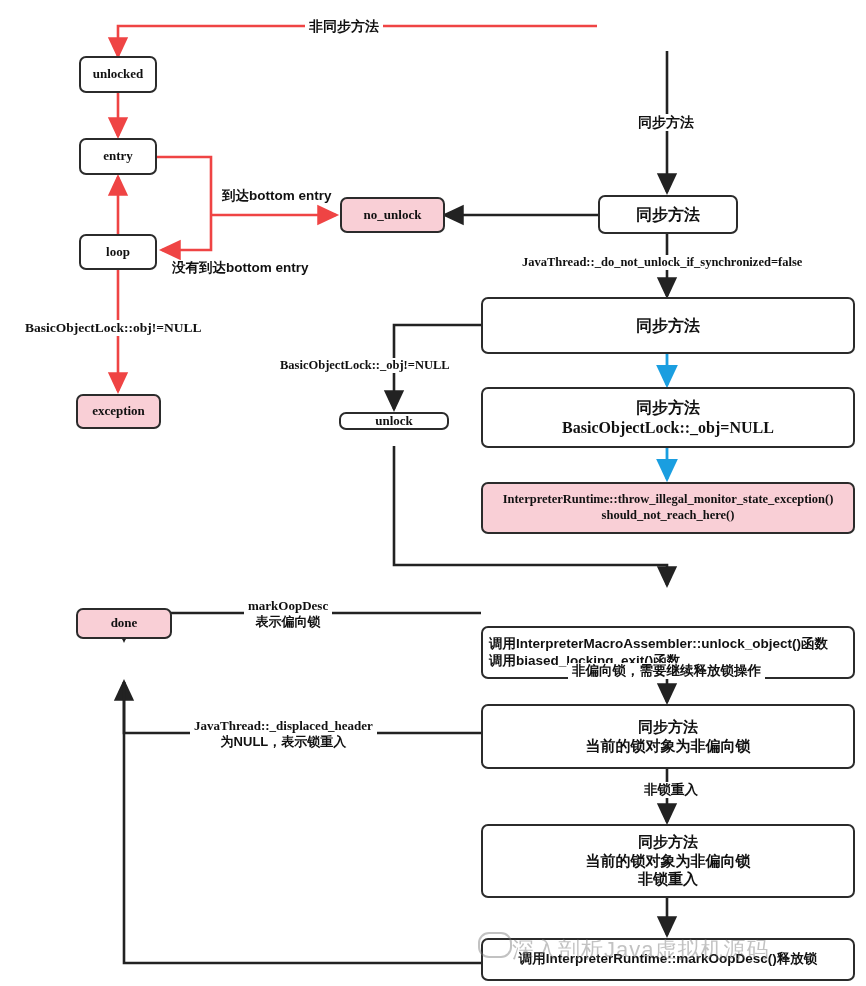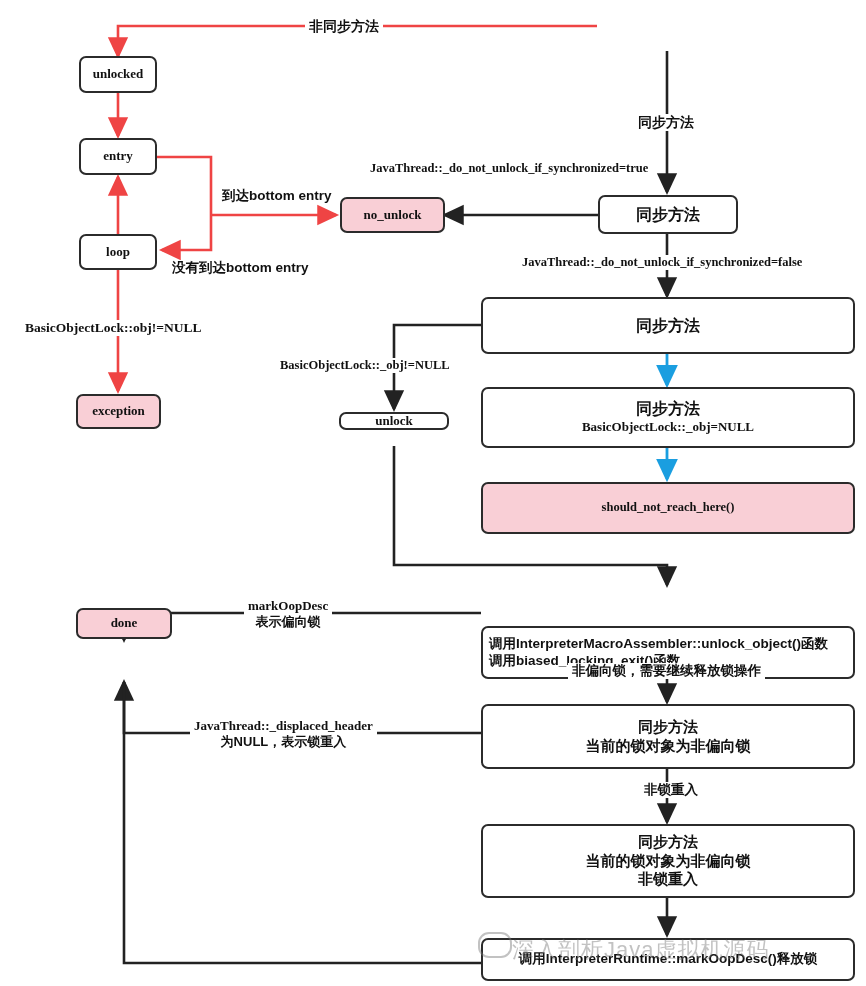--- a/index.html
+++ b/index.html
@@ -142,24 +142,25 @@
   <div class="node" style="left:598px;top:195px;width:140px;height:39px;font-size:16px;">
     <span class="ln cjk">同步方法</span>
   </div>
 
   <div class="node" style="left:481px;top:297px;width:374px;height:57px;font-size:16px;">
     <span class="ln cjk">同步方法</span>
   </div>
 
   <div class="node" style="left:481px;top:387px;width:374px;height:61px;font-size:16px;">
     <span class="ln cjk">同步方法</span>
-    <span class="ln" style="font-size:13px;">BasicObjectLock::_obj=NULL</span>
+    <span class="ln" style="font-size:16px;">BasicObjectLock::_obj=NULL</span>
   </div>
 
   <div class="node pink" style="left:481px;top:482px;width:374px;height:52px;font-size:12.5px;">
+    <span class="ln">InterpreterRuntime::throw_illegal_monitor_state_exception()</span>
     <span class="ln">should_not_reach_here()</span>
   </div>
 
   <div class="node" style="left:339px;top:412px;width:110px;height:18px;font-size:13px;">
     <span class="ln">unlock</span>
   </div>
 
   <div class="node" style="left:481px;top:588px;width:374px;height:53px;font-size:13.5px;align-items:flex-start;padding-left:6px;margin-top:38px;">
     <span class="ln cjk">调用InterpreterMacroAssembler::unlock_object()函数</span>
     <span class="ln cjk">调用biased_locking_exit()函数</span>
@@ -186,23 +187,20 @@
   </div>
 
   <div class="lbl cjk" style="left:305px;top:18px;font-size:14px;background:#fff;padding:0 4px;">
     <span class="ln">非同步方法</span>
   </div>
 
   <div class="lbl cjk" style="left:633px;top:114px;font-size:14px;background:#fff;padding:0 5px;">
     <span class="ln">同步方法</span>
   </div>
 
-  <div class="lbl" style="left:366px;top:161px;font-size:12.5px;background:#fff;padding:0 4px;">
-    <span class="ln">JavaThread::_do_not_unlock_if_synchronized=true</span>
-  </div>
 
   <div class="lbl" style="left:518px;top:255px;font-size:12.5px;background:#fff;padding:0 4px;">
     <span class="ln">JavaThread::_do_not_unlock_if_synchronized=false</span>
   </div>
 
   <div class="lbl cjk" style="left:219px;top:188px;font-size:13.5px;background:#fff;padding:0 3px;">
     <span class="ln">到达bottom entry</span>
   </div>
 
   <div class="lbl cjk" style="left:169px;top:260px;font-size:13.5px;background:#fff;padding:0 3px;">

